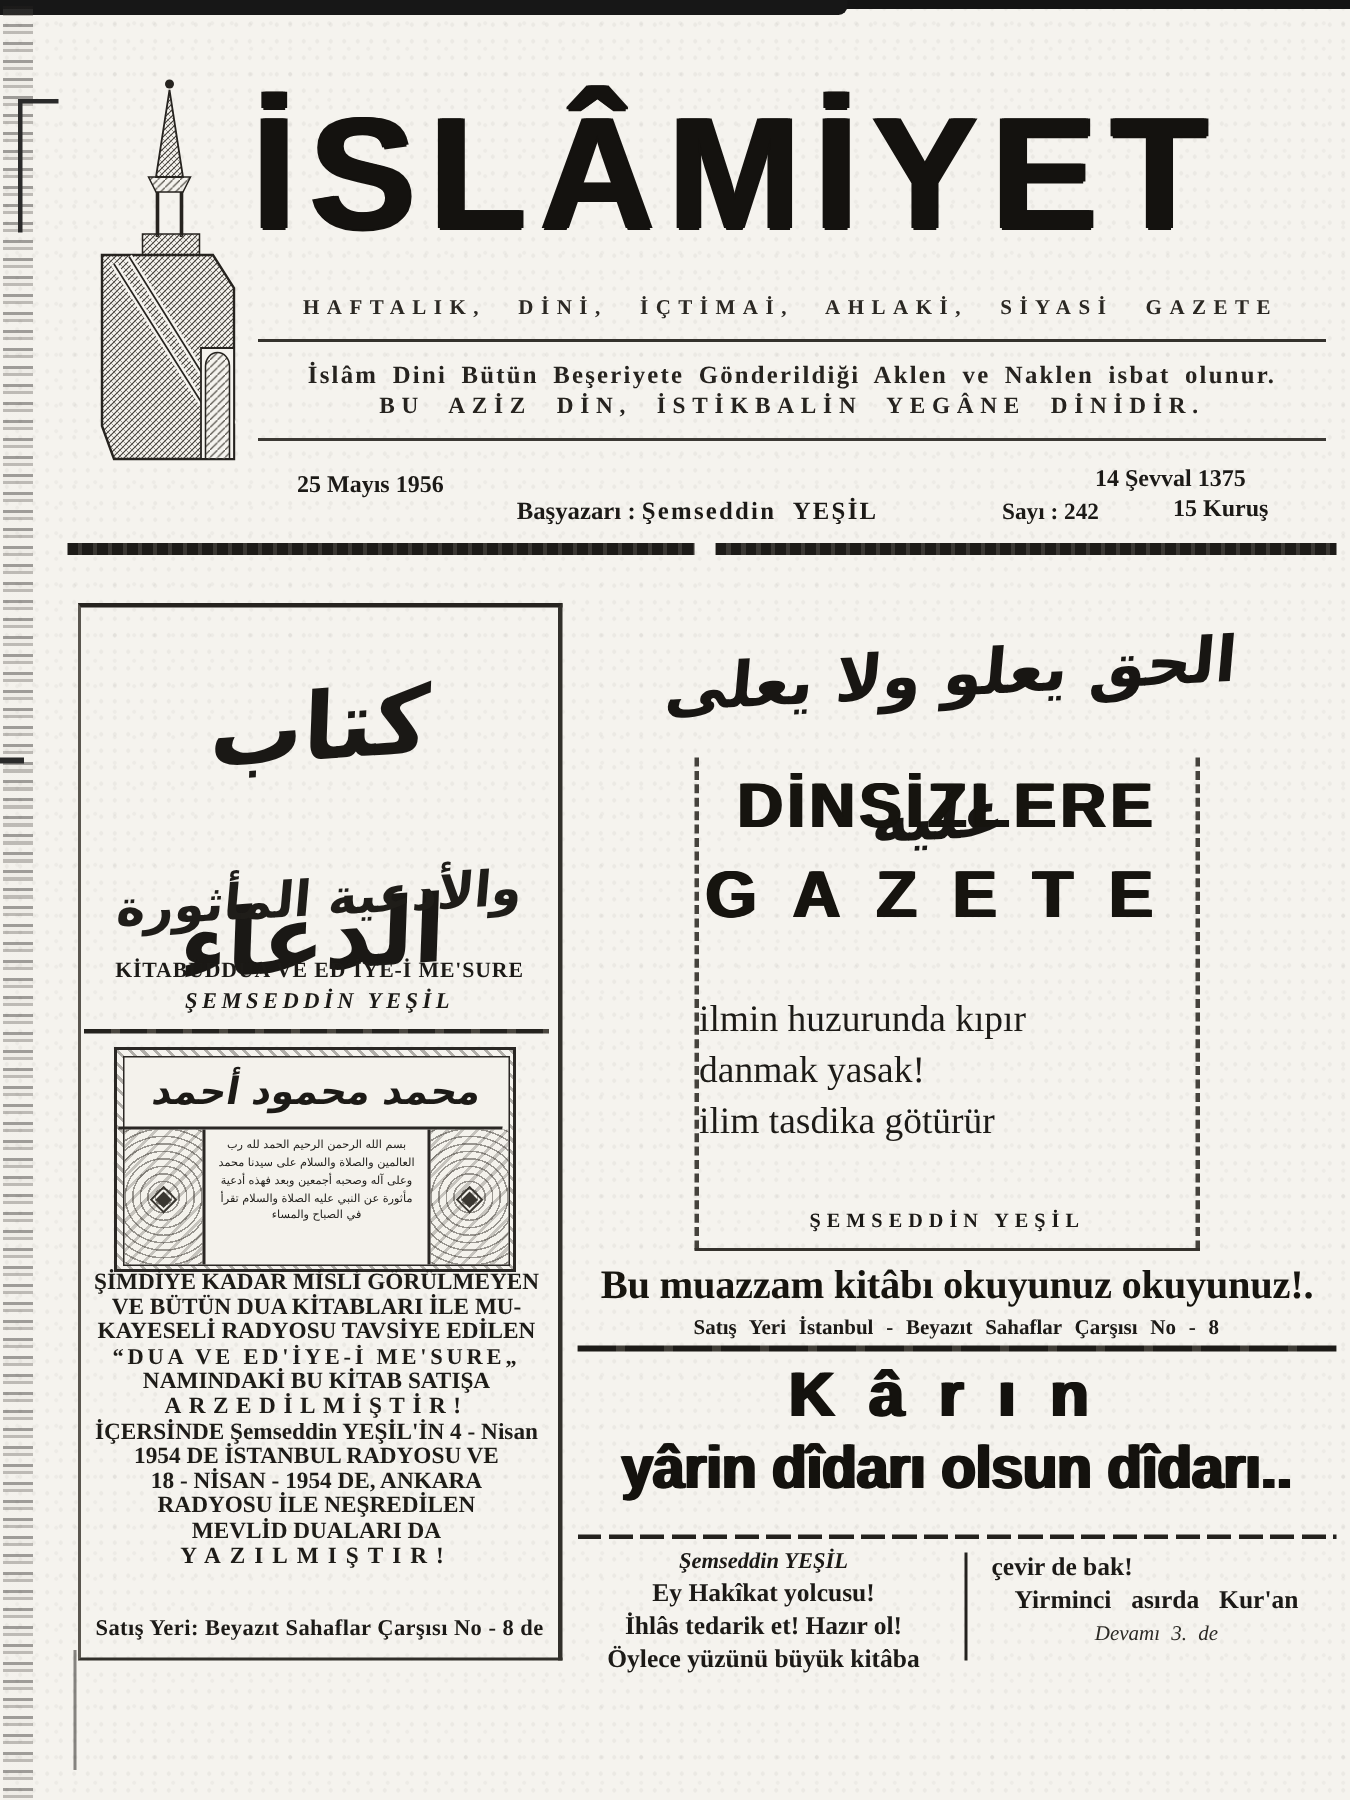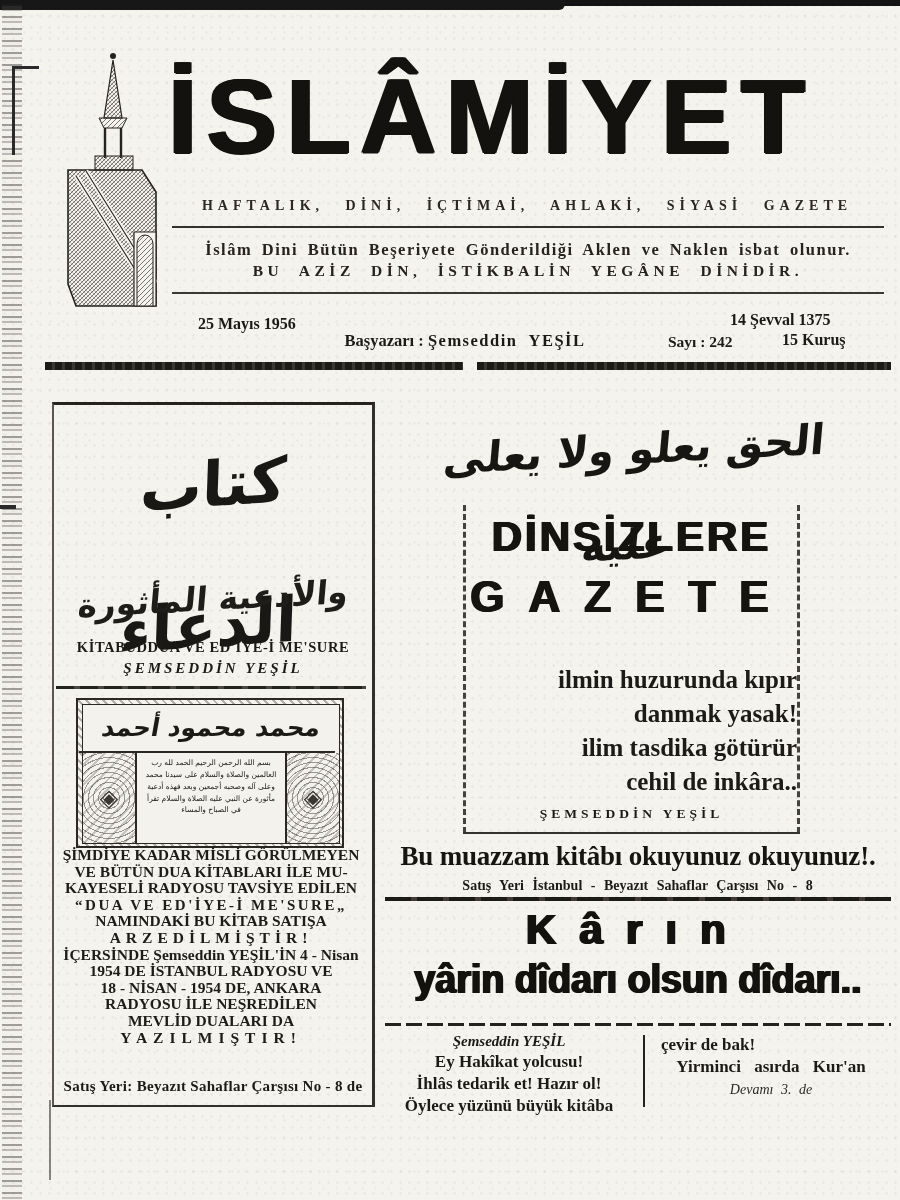--- a/index.html
+++ b/index.html
@@ -127,21 +127,21 @@
     font-family:"Liberation Sans","DejaVu Sans",sans-serif;font-weight:700;
     font-size:42px;letter-spacing:3px;color:#16140f;
     text-shadow:1px 0 #16140f,-1px 0 #16140f;
   }
   .h1b{
     left:0;top:67px;width:100%;text-align:center;
     font-family:"Liberation Sans","DejaVu Sans",sans-serif;font-weight:700;
     font-size:44px;letter-spacing:24px;margin-right:-24px;color:#16140f;
     text-shadow:1px 0 #16140f,-1px 0 #16140f;
   }
-  .poem{left:0;top:158px;width:100%;text-align:right;font-weight:700;font-size:25px;line-height:34px;color:#1d1b17;}
+  .poem{left:0;top:158px;width:100%;text-align:left;font-weight:400;font-size:25px;line-height:34px;color:#1d1b17;}
   .poem-author{left:0;top:301px;width:100%;text-align:center;font-weight:700;font-size:13.5px;letter-spacing:4px;}
   .rule-boxbottom{left:463px;top:832px;width:337px;height:2px;background:#35322d;}
   .promo-big{left:383px;top:841px;width:510px;text-align:center;font-weight:700;font-size:27px;letter-spacing:-.2px;color:#17150f;}
   .sales2{left:385px;top:878px;width:505px;text-align:center;font-weight:700;font-size:14px;word-spacing:5px;}
   .rule-c{left:385px;top:897px;width:506px;height:4px;background:repeating-linear-gradient(90deg,#1d1b18 0 26px,#3f3c36 26px 32px);}
   .h2a{
     left:385px;top:906px;width:505px;text-align:center;
     font-family:"Liberation Sans","DejaVu Sans",sans-serif;font-weight:700;
     font-size:42px;letter-spacing:.55em;margin-right:-.55em;color:#14120e;
     text-shadow:1.2px 0 #14120e,-1.2px 0 #14120e;
@@ -254,21 +254,20 @@
 
   <div class="abs ar callig-right">الحق يعلو ولا يعلى عليه</div>
 
   <section class="abs dinbox">
     <div class="abs h1a">DİNSİZLERE</div>
     <div class="abs h1b">GAZETE</div>
     <div class="abs poem">
       <div>ilmin huzurunda kıpır</div>
       <div>danmak yasak!</div>
       <div>ilim tasdika götürür</div>
-      <div>cehil de inkâra..</div>
     </div>
     <div class="abs poem-author">ŞEMSEDDİN YEŞİL</div>
   </section>
 
   <div class="abs rule-boxbottom"></div>
   <div class="abs promo-big">Bu muazzam kitâbı okuyunuz okuyunuz!.</div>
   <div class="abs sales2">Satış Yeri İstanbul - Beyazıt Sahaflar Çarşısı No - 8</div>
   <div class="abs rule-c"></div>
 
   <div class="abs h2a">Kârın</div>

